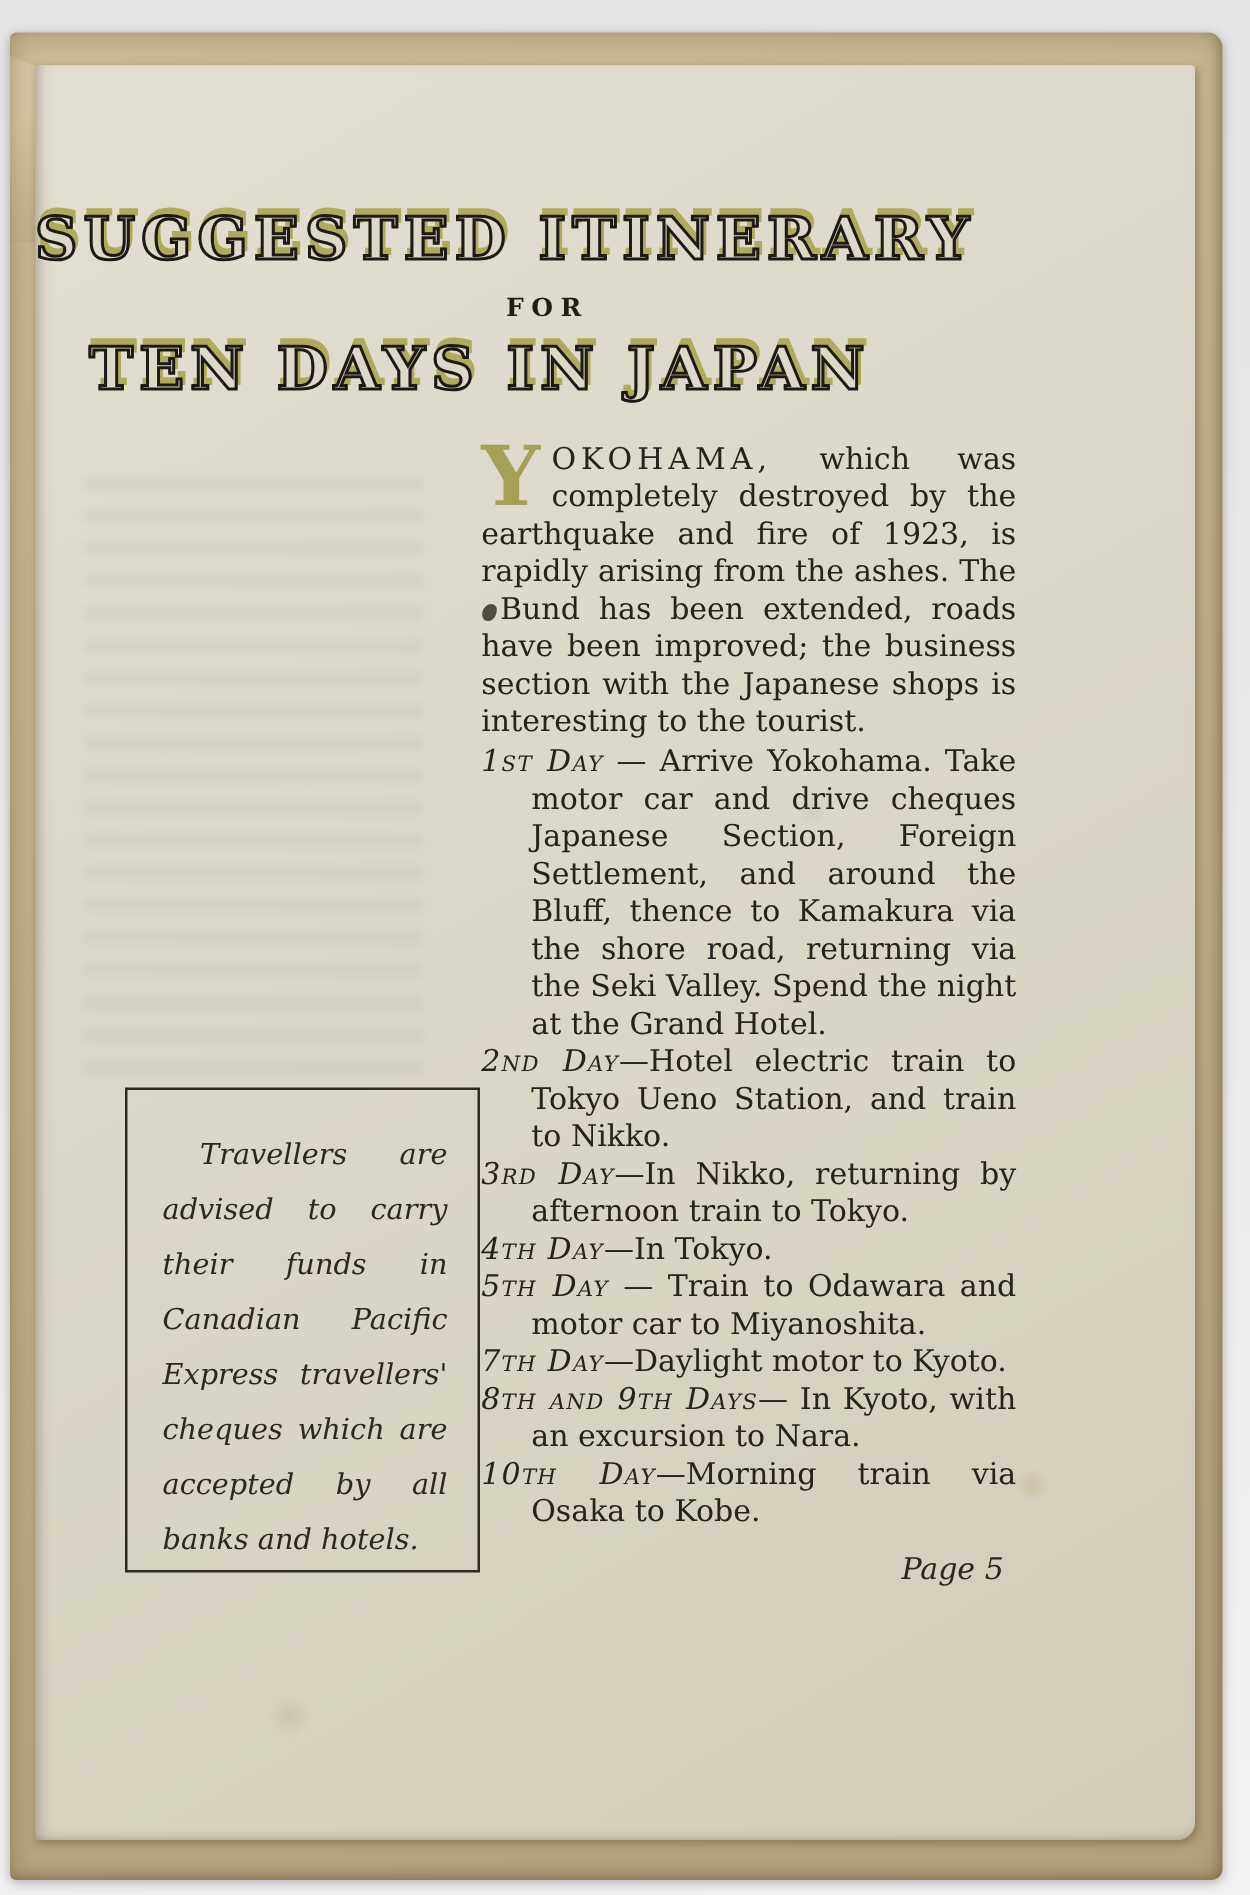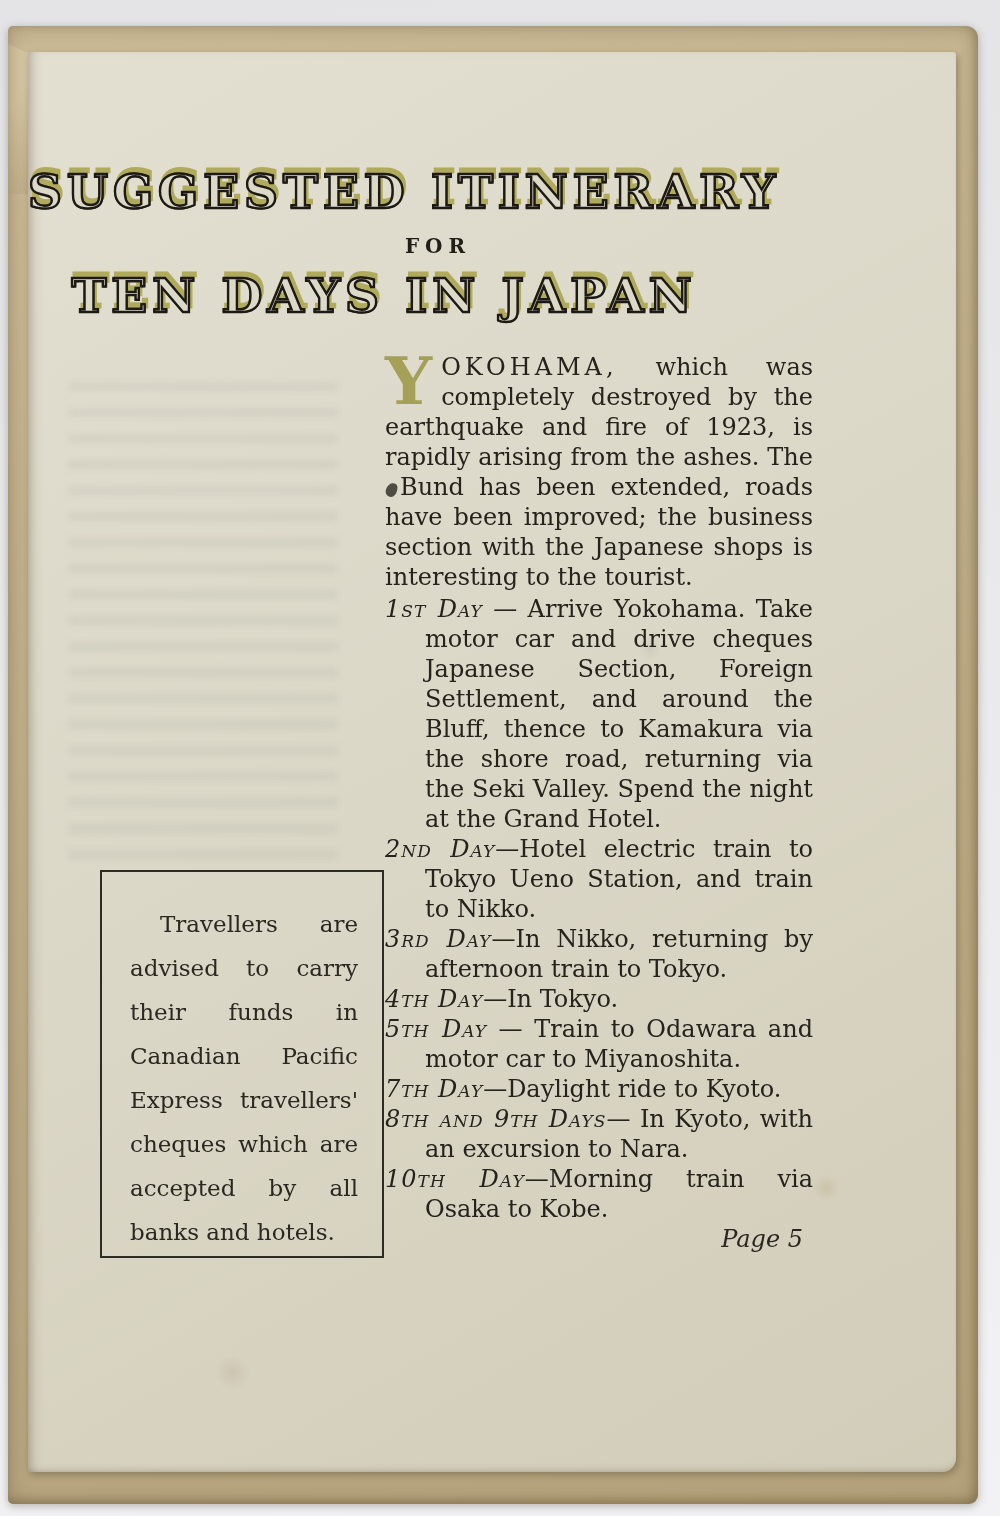--- a/index.html
+++ b/index.html
@@ -140,39 +140,41 @@
     padding-left: 40px;
     text-indent: -40px;
     margin: 0;
   }
   .day-label {
     font-variant: small-caps;
     letter-spacing: 1px;
     font-style: italic;
   }
   .pagenum {
+    margin-top: 16px;
     padding-right: 10px;
     text-align: right;
     font-style: italic;
     font-size: 24px;
     color: #2a271f;
   }
 
   
   .advice-box {
     position: absolute;
     left: 72px; top: 818px;
     width: 284px; height: 388px;
     box-sizing: border-box;
     border: 2px solid #2e2b23;
     padding: 30px 24px 0 28px;
     background: transparent;
   }
   .advice-box p {
     margin: 0;
+    font-style: italic;
     font-size: 23px;
     line-height: 44px;
     text-align: justify;
     text-indent: 30px;
     color: #2b2820;
   }
 </style>
 </head>
 <body>
 
@@ -210,21 +212,21 @@
 
       <p class="entry"><span class="day-label">2nd Day</span><span>—</span><span>Hotel electric train to Tokyo Ueno Station, and train to Nikko.</span></p>
 
       <p class="entry"><span class="day-label">3rd Day</span><span>—</span><span>In Nikko, returning by afternoon train to Tokyo.</span></p>
 
       <p class="entry"><span class="day-label">4th Day</span><span>—</span><span>In Tokyo.</span></p>
 
       <p class="entry"><span class="day-label">5th Day</span><span> — </span><span>Train to Odawara and motor car to Miyanoshita.</span></p>
 
 
-      <p class="entry"><span class="day-label">7th Day</span><span>—</span><span>Daylight ride to Kyoto.</span></p>
+      <p class="entry"><span class="day-label">7th Day</span><span>—</span><span>Daylight motor to Kyoto.</span></p>
 
       <p class="entry"><span class="day-label">8th and 9th Days</span><span>— </span><span>In Kyoto, with an excursion to Nara.</span></p>
 
       <p class="entry"><span class="day-label">10th Day</span><span>—</span><span>Morning train via Osaka to Kobe.</span></p>
 
       <div class="pagenum">Page 5</div>
     </div>
 
     <div class="advice-box">
       <p>Travellers are advised to carry their funds in Canadian Pacific Express travellers' cheques which are accepted by all banks and hotels.</p>

